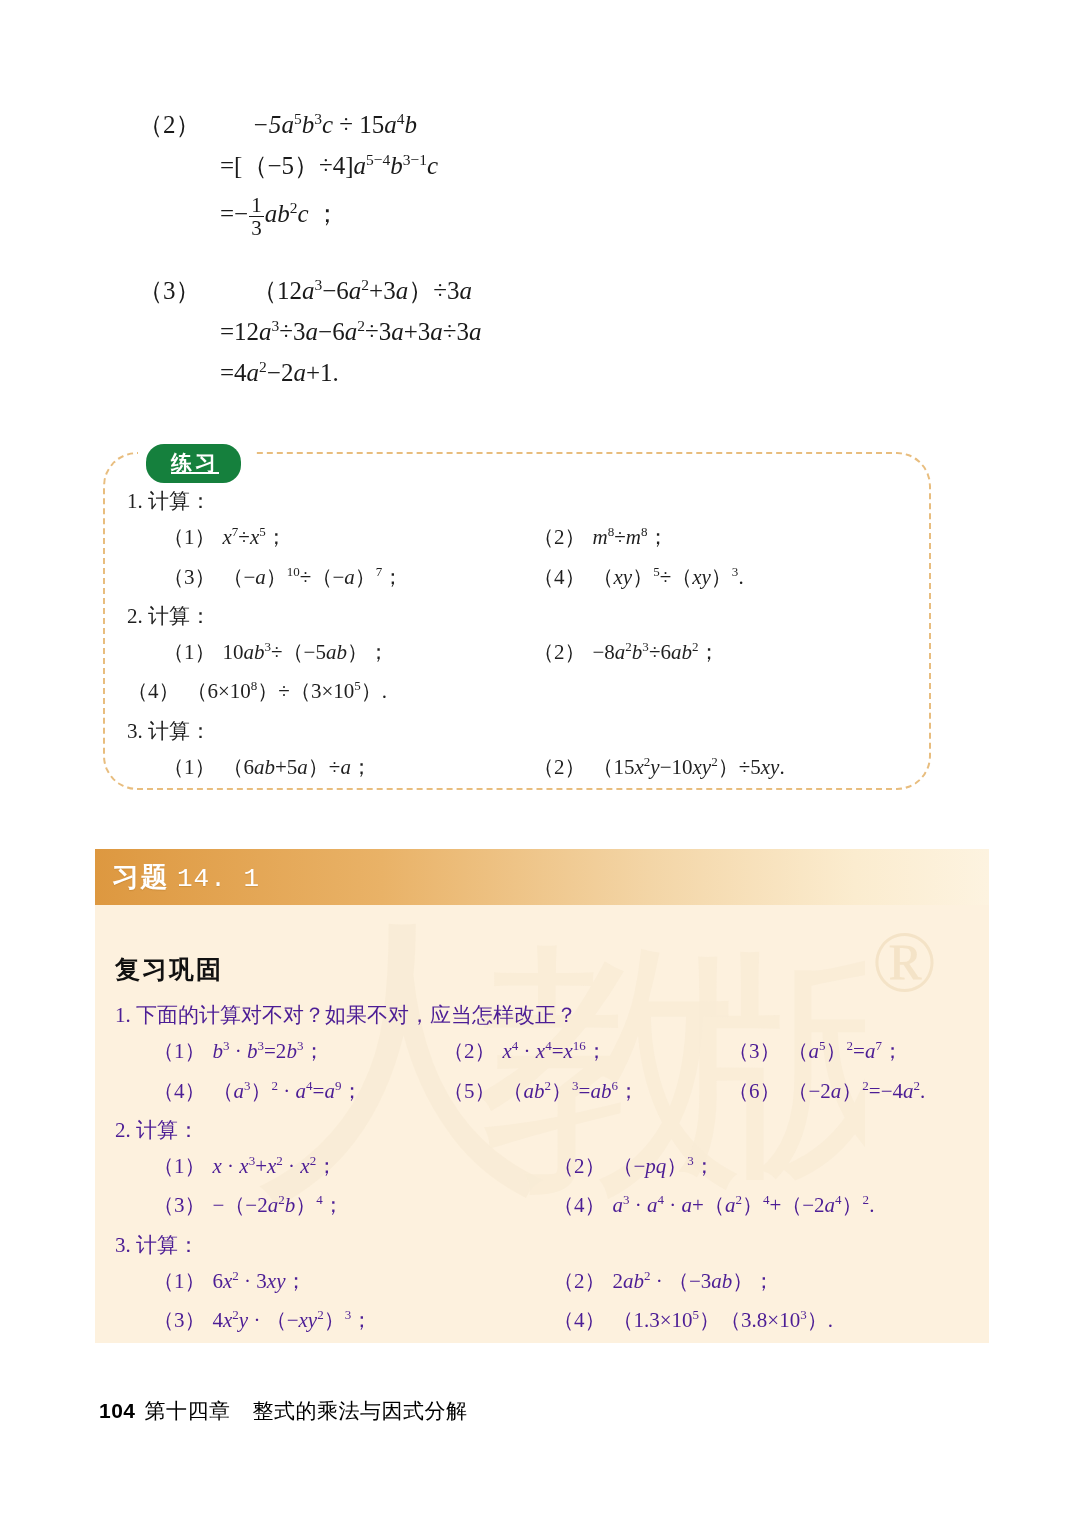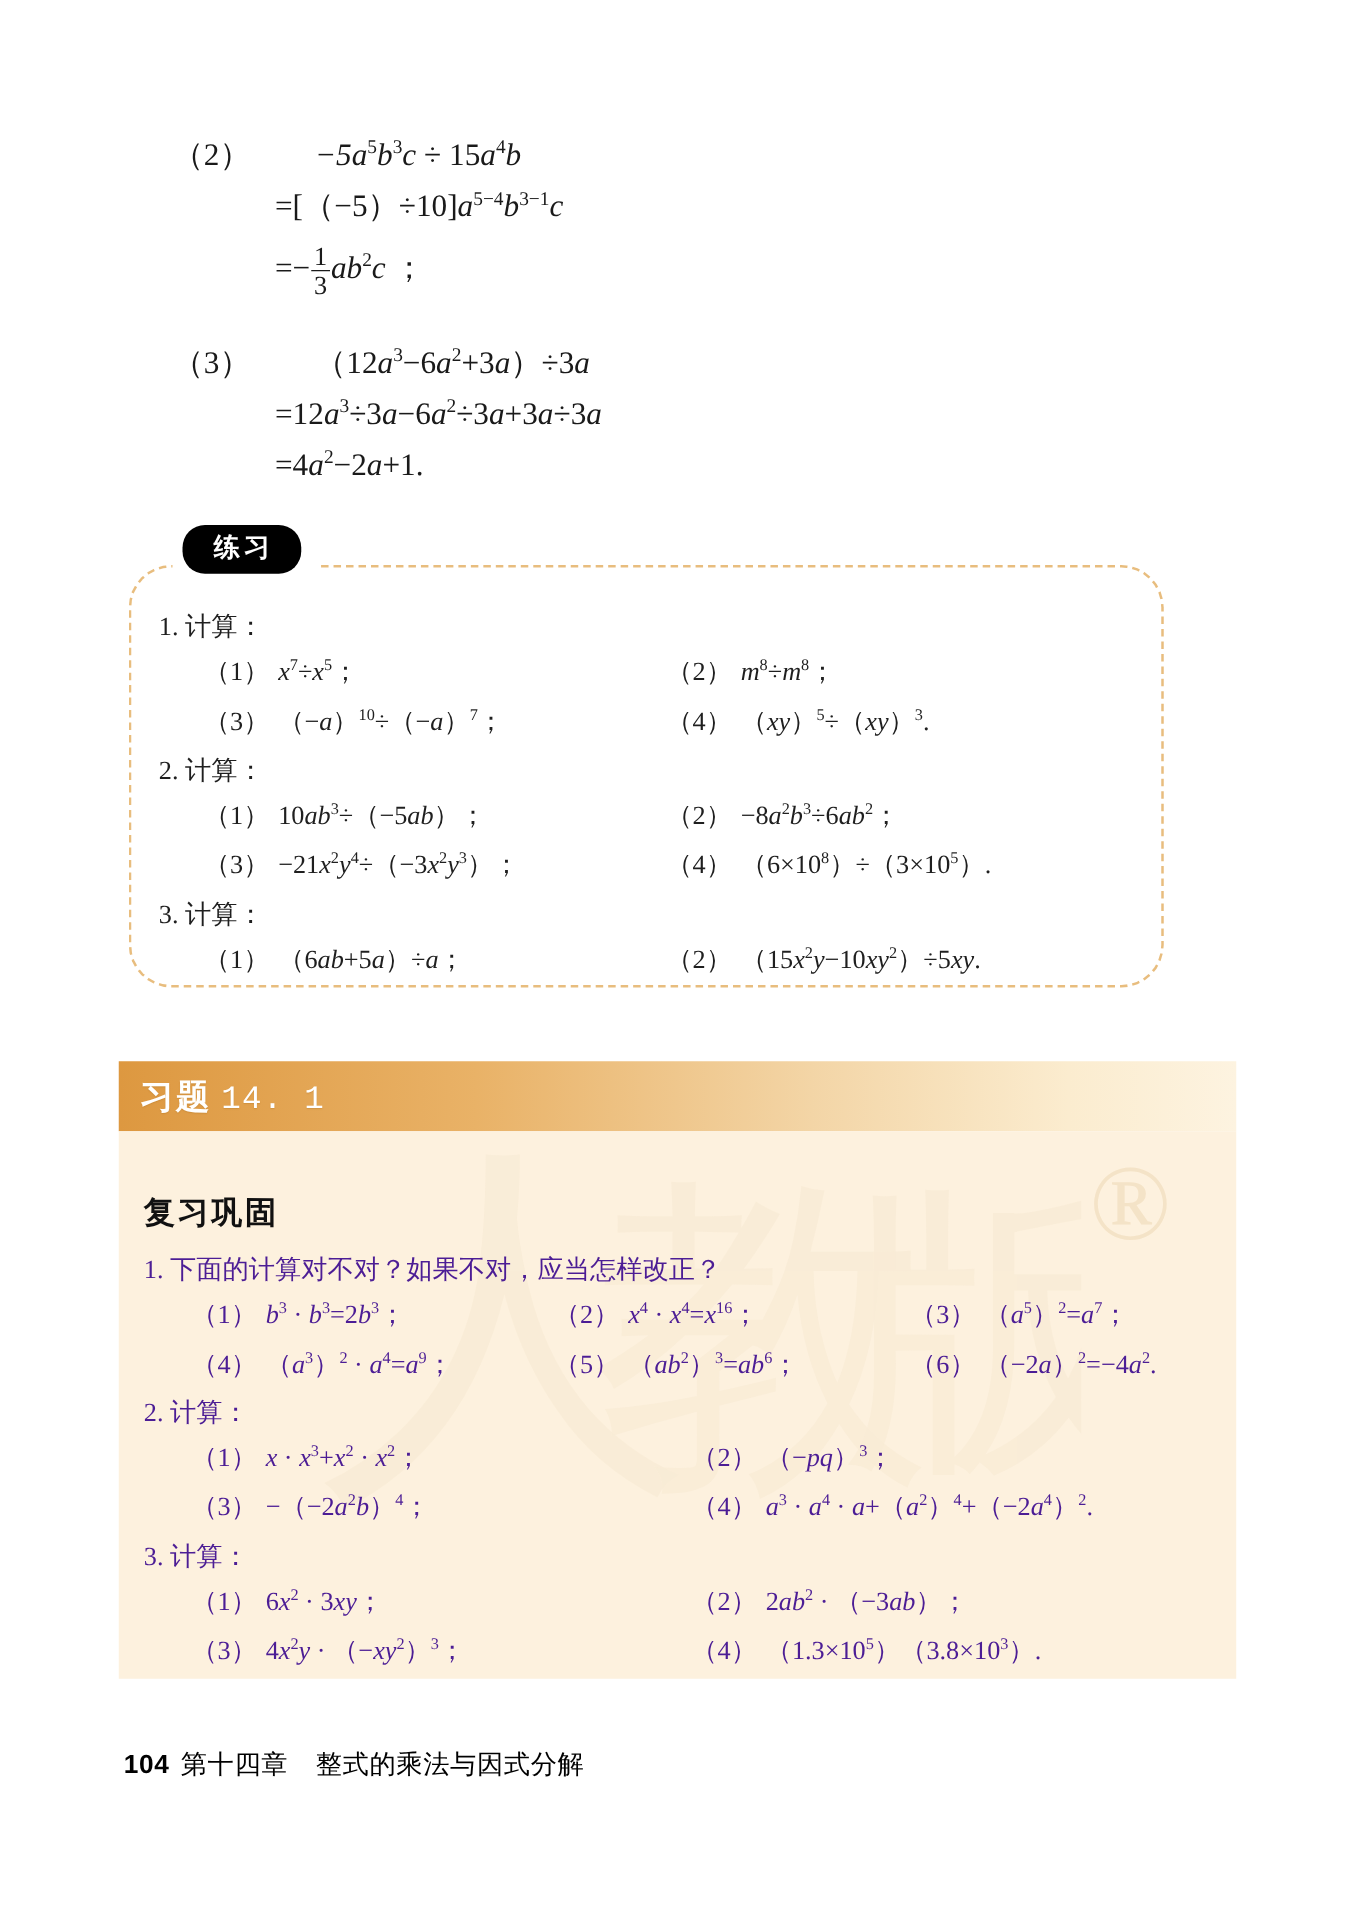--- a/index.html
+++ b/index.html
@@ -31,27 +31,28 @@
   .wline{margin-bottom:16px;white-space:nowrap;}
   .wline.tall{margin-bottom:22px;}
 
   
   #practice{
     position:absolute;left:103px;top:452px;width:828px;height:338px;
     border:2.5px dashed #e8bd7e;border-radius:34px;
     box-sizing:border-box;
   }
   #practice-badge{
-    position:absolute;left:146px;top:420px;
-    background:#000000;color:#ffffff;
+    position:absolute;left:146px;top:444px;
+    background:#15803d;color:#ffffff;
     font-family:"Liberation Sans","DejaVu Sans",sans-serif;
     font-size:21px;font-weight:600;letter-spacing:3px;
     padding:7px 22px 8px 25px;border-radius:18px;
     line-height:1.12;
     z-index:3;
+    text-decoration:underline;
   }
   #practice-badge-mask{
     position:absolute;left:138px;top:446px;width:118px;height:30px;
     background:#ffffff;z-index:2;
   }
   #practice-inner{
     position:absolute;left:127px;top:488px;width:790px;
     font-size:21px;color:#1f1f1f;
   }
   .qhead{margin:0 0 10px 0;line-height:1.25;}
@@ -127,21 +128,21 @@
 
 <div id="worked">
 
   <div class="wrow">
     <div class="wlab">（2）</div>
     <div class="wbody">
       <div class="wline">
         <span style="display:inline-block;width:32px;"></span><span class="m">−5<span class="m">a</span><sup>5</sup><span class="m">b</span><sup>3</sup><span class="m">c</span></span><span class="up"> ÷ </span><span class="up">15</span><span class="m">a</span><sup>4</sup><span class="m">b</span>
       </div>
       <div class="wline">
-        <span class="up">=[（−5）÷10]</span><span class="m">a</span><sup>5−4</sup><span class="m">b</span><sup>3−1</sup><span class="m">c</span>
+        <span class="up">=[（−5）÷4]</span><span class="m">a</span><sup>5−4</sup><span class="m">b</span><sup>3−1</sup><span class="m">c</span>
       </div>
       <div class="wline tall">
         <span class="up">=−</span><span class="frac"><span class="num">1</span><span class="den">3</span></span><span class="m">ab</span><sup>2</sup><span class="m">c</span><span class="up"> ；</span>
       </div>
     </div>
   </div>
 
   <div class="wrow">
     <div class="wlab">（3）</div>
     <div class="wbody">
@@ -192,23 +193,20 @@
   </div>
   <div class="qrow">
     <div class="qcell p-c1">
       <span class="qlbl">（1）</span><span class="up">10</span><span class="m">ab</span><sup>3</sup><span class="up">÷（−5</span><span class="m">ab</span><span class="up">）；</span>
     </div>
     <div class="qcell p-c2">
       <span class="qlbl">（2）</span><span class="up">−8</span><span class="m">a</span><sup>2</sup><span class="m">b</span><sup>3</sup><span class="up">÷6</span><span class="m">ab</span><sup>2</sup><span class="up">；</span>
     </div>
   </div>
   <div class="qrow">
-    <div class="qcell p-c1">
-      <span class="qlbl">（3）</span><span class="up">−21</span><span class="m">x</span><sup>2</sup><span class="m">y</span><sup>4</sup><span class="up">÷（−3</span><span class="m">x</span><sup>2</sup><span class="m">y</span><sup>3</sup><span class="up">）；</span>
-    </div>
     <div class="qcell p-c2">
       <span class="qlbl">（4）</span><span class="up">（6×10</span><sup>8</sup><span class="up">）÷（3×10</span><sup>5</sup><span class="up">）.</span>
     </div>
   </div>
 
   <div class="qhead">
     <span class="qn">3.</span>
     <span>计算：</span>
   </div>
   <div class="qrow">

